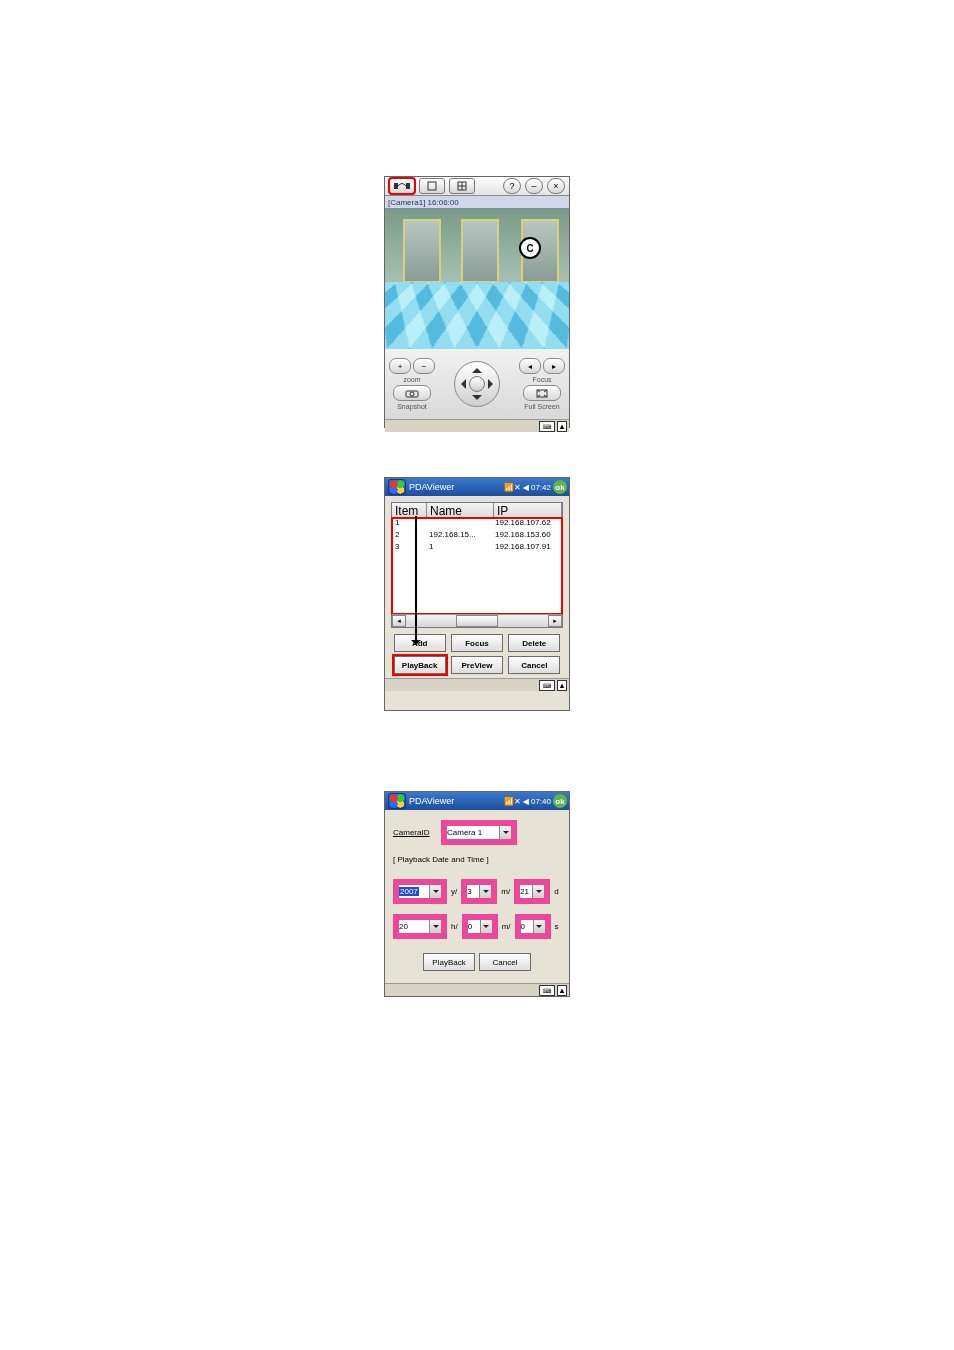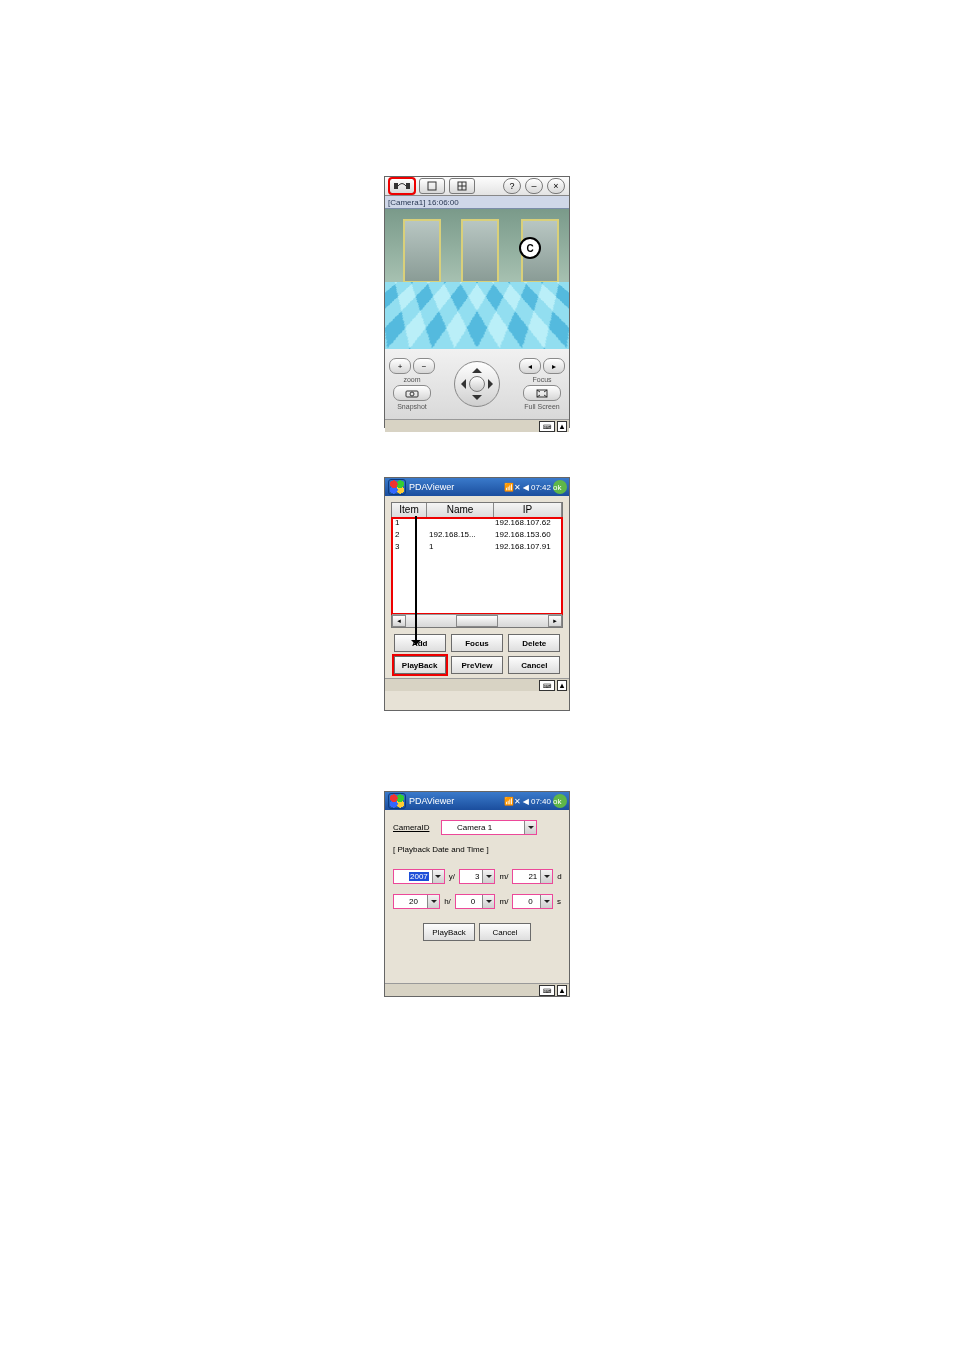--- a/index.html
+++ b/index.html
@@ -39,39 +39,39 @@
   .dpad .ctr{position:absolute;top:50%;left:50%;width:14px;height:14px;transform:translate(-50%,-50%);border:1px solid #777;border-radius:50%;background:linear-gradient(#fff,#ccc);}
   .sip{height:12px;background:#d8d3c4;border-top:1px solid #999;display:flex;justify-content:flex-end;align-items:center;gap:2px;padding-right:2px;}
   .sip .kb{width:14px;height:9px;border:1px solid #333;background:#fff;font-size:6px;display:flex;align-items:center;justify-content:center;}
   .sip .ar{width:8px;height:9px;border:1px solid #333;background:#fff;display:flex;align-items:center;justify-content:center;}
   
   #s2{left:384px;top:477px;height:232px;}
   .wmtitle{height:18px;background:linear-gradient(#3a7acb,#1b4e9e);color:#fff;display:flex;align-items:center;font-size:9px;}
   .wmtitle .flag{width:16px;height:14px;margin:0 3px;background:radial-gradient(circle at 30% 30%,#e33 0 25%,transparent 26%),radial-gradient(circle at 70% 30%,#3c3 0 25%,transparent 26%),radial-gradient(circle at 30% 70%,#36f 0 25%,transparent 26%),radial-gradient(circle at 70% 70%,#fc3 0 25%,transparent 26%);border:1px solid #0a3a80;border-radius:3px;}
   .wmtitle .ttxt{flex:1;}
   .wmtitle .stat{display:flex;align-items:center;gap:2px;margin-right:2px;font-size:8px;}
-  .wmtitle .ok{width:14px;height:14px;border-radius:50%;background:#5fb648;color:#fff;display:flex;align-items:center;font-weight:normal;font-size:8px;}
+  .wmtitle .ok{width:14px;height:14px;border-radius:50%;background:#5fb648;color:#fff;display:flex;align-items:center;justify-content:center;font-weight:bold;font-size:8px;}
   .listpane{margin:6px;border:1px solid #777;background:#fff;height:124px;display:flex;flex-direction:column;}
   .lhdr{display:flex;height:14px;background:linear-gradient(#f4f4f4,#dcdcdc);border-bottom:1px solid #888;}
-  .lhdr div{border-right:1px solid #888;padding:1px 3px;font-size:10px;text-align:center;}
+  .lhdr div{border-right:1px solid #888;padding:1px 3px;font-size:12px;}
   .col-i{width:28px;} .col-n{width:60px;} .col-p{flex:1;}
   .rows{flex:1;overflow:hidden;font-size:8px;outline:2px solid #e00;outline-offset:-1px;}
   .row{display:flex;height:12px;}
   .row div{padding:0 3px;}
   .lscroll{height:12px;background:linear-gradient(#f3f3f3,#d7d7d7);border-top:1px solid #999;display:flex;align-items:center;justify-content:space-between;}
   .sbb{width:12px;height:10px;border:1px solid #888;background:linear-gradient(#fff,#d4d4d4);display:flex;align-items:center;justify-content:center;font-size:7px;}
   .btnrow{display:flex;justify-content:space-around;margin:4px 6px;font-weight:bold;}
   .wbtn{width:50px;height:16px;border:1px solid #6b6b6b;background:linear-gradient(#fdfdfd,#dedede);font-size:8px;display:flex;align-items:center;justify-content:center;}
   .wbtn.hl{outline:2px solid #e00;outline-offset:0;}
   .arrowline{position:absolute;background:#000;}
   
   #s3{left:384px;top:791px;height:204px;}
   .form{padding:10px 8px;font-size:8px;}
   .frow{display:flex;align-items:center;gap:4px;margin-bottom:10px;}
-  .sel{border:1px solid #ec4899;background:#fff;height:13px;display:flex;align-items:center;padding:0 15px;font-size:8px;position:relative;}
+  .sel{border:6px solid #ec4899;background:#fff;height:13px;display:flex;align-items:center;padding:0 0;font-size:8px;position:relative;}
   .sel .dd{position:absolute;right:0;top:0;bottom:0;width:11px;border-left:1px solid #888;background:linear-gradient(#f3f3f3,#cfcfcf);display:flex;align-items:center;justify-content:center;}
   .sel .dd:after{content:"";border:3px solid transparent;border-top-color:#222;margin-top:3px;}
   .w42{width:42px;} .w24{width:24px;} .w64{width:64px;}
   .selhl{background:#1d4ed8;color:#fff;padding:0 1px;}
   .grphdr{font-size:8px;margin:4px 0 15px;}
   .centered{display:flex;justify-content:center;gap:4px;margin-top:14px;}
 </style>
 </head>
 <body>
 

